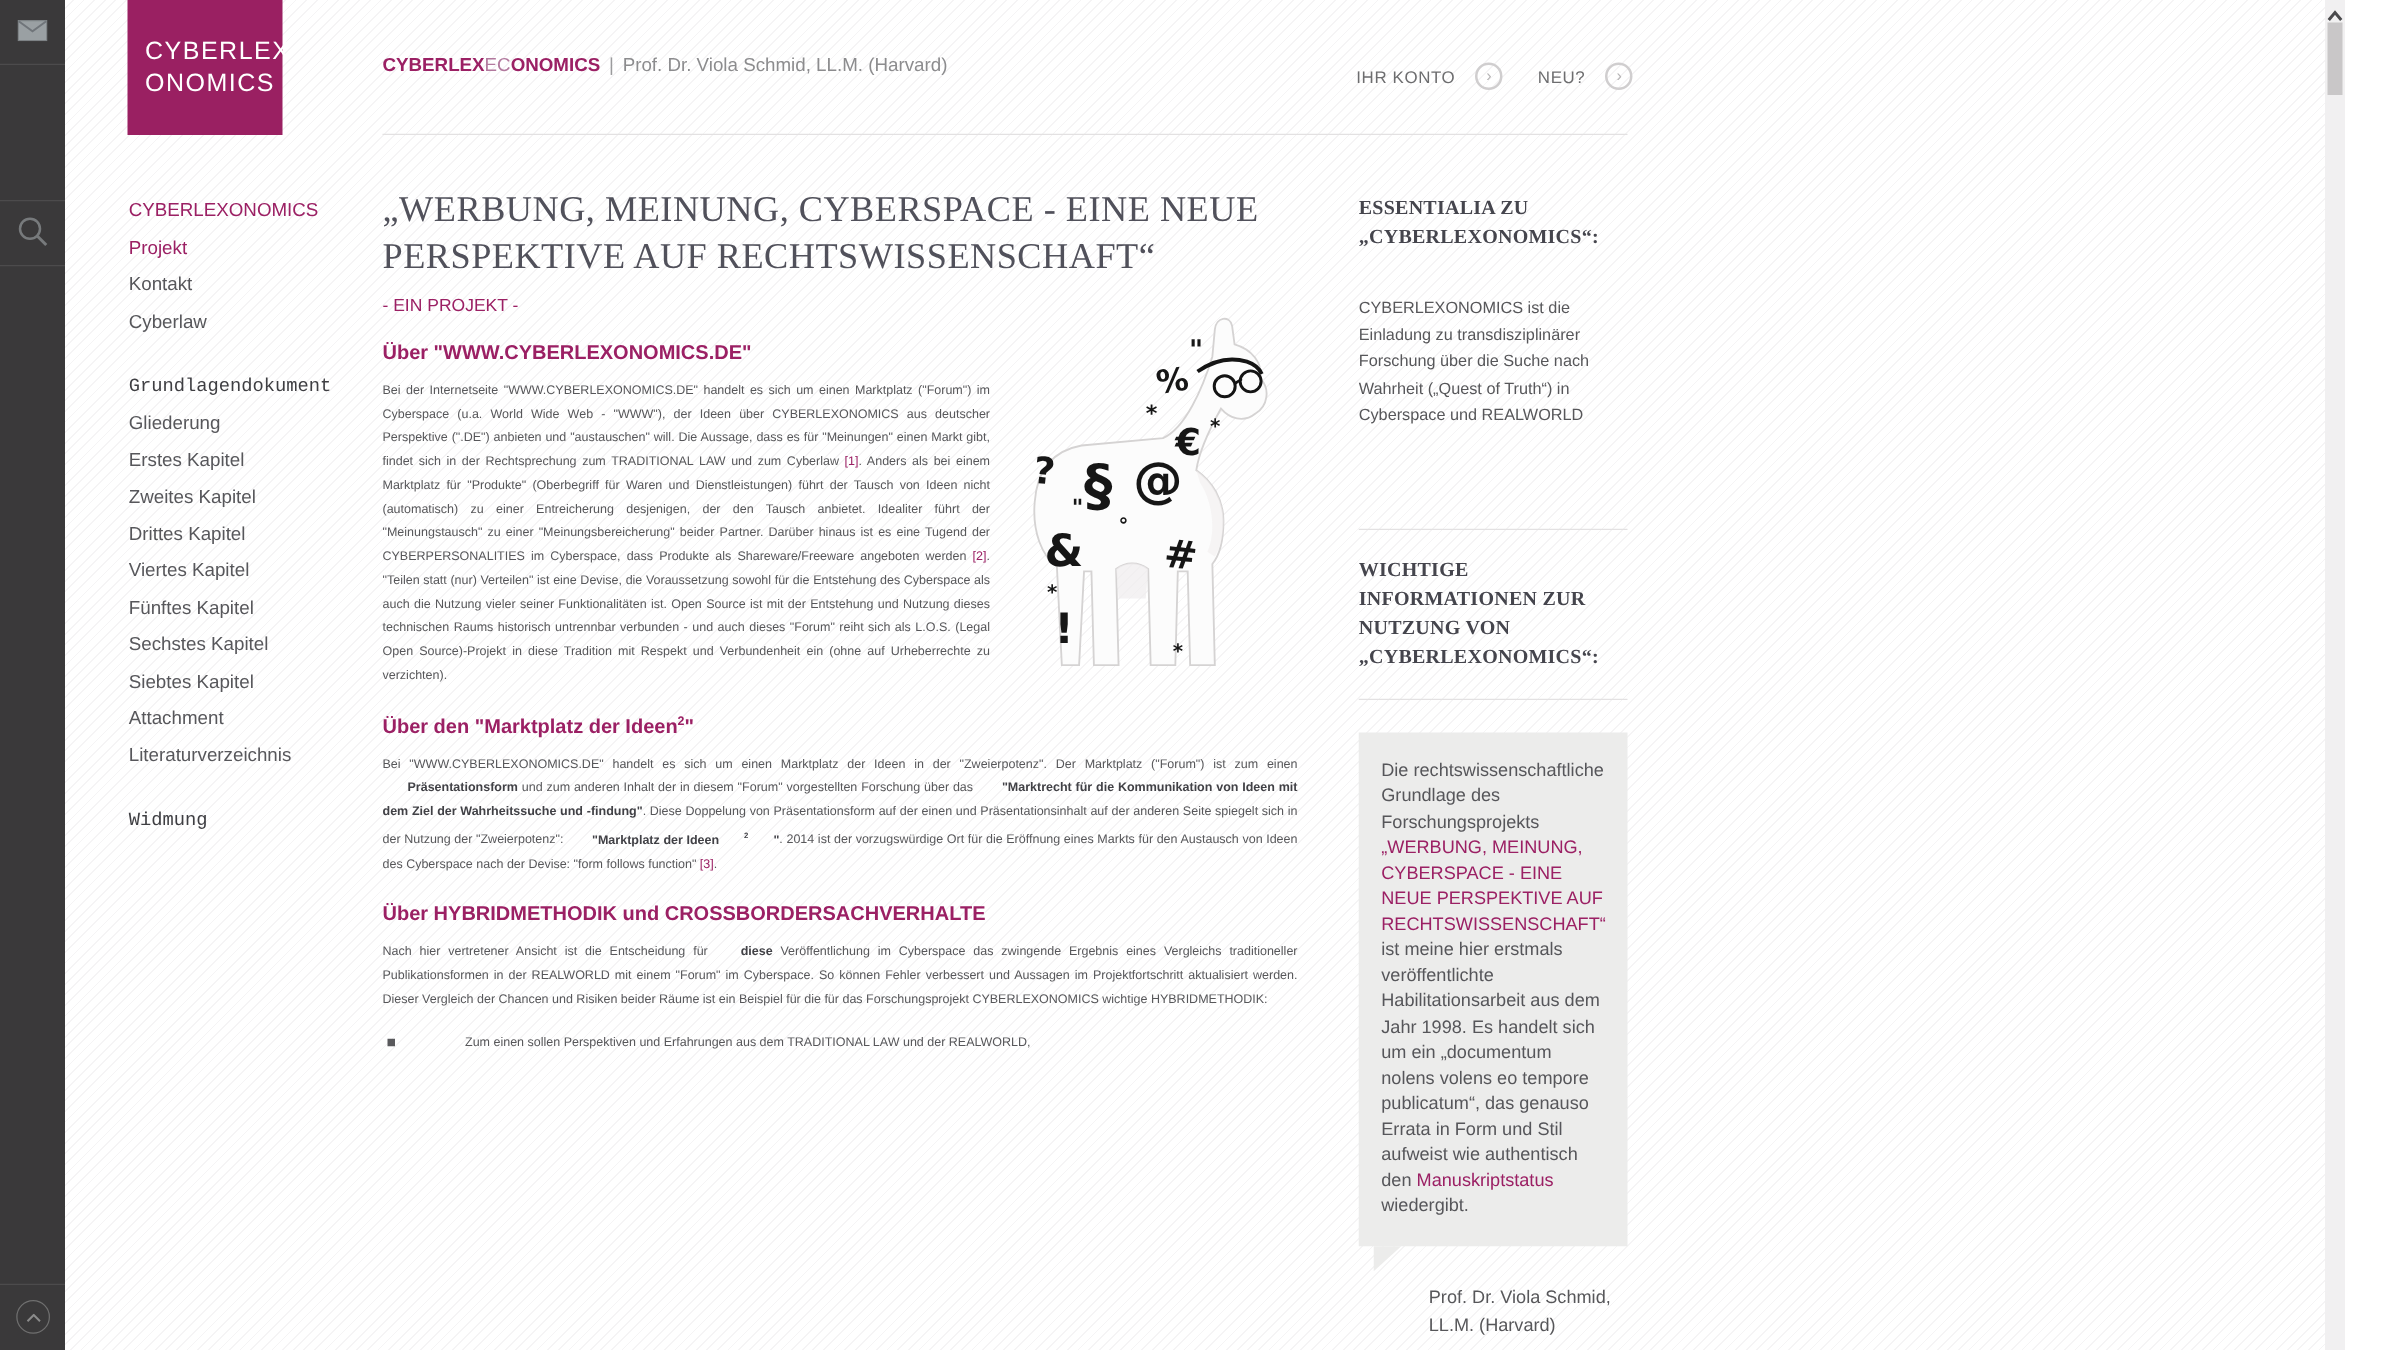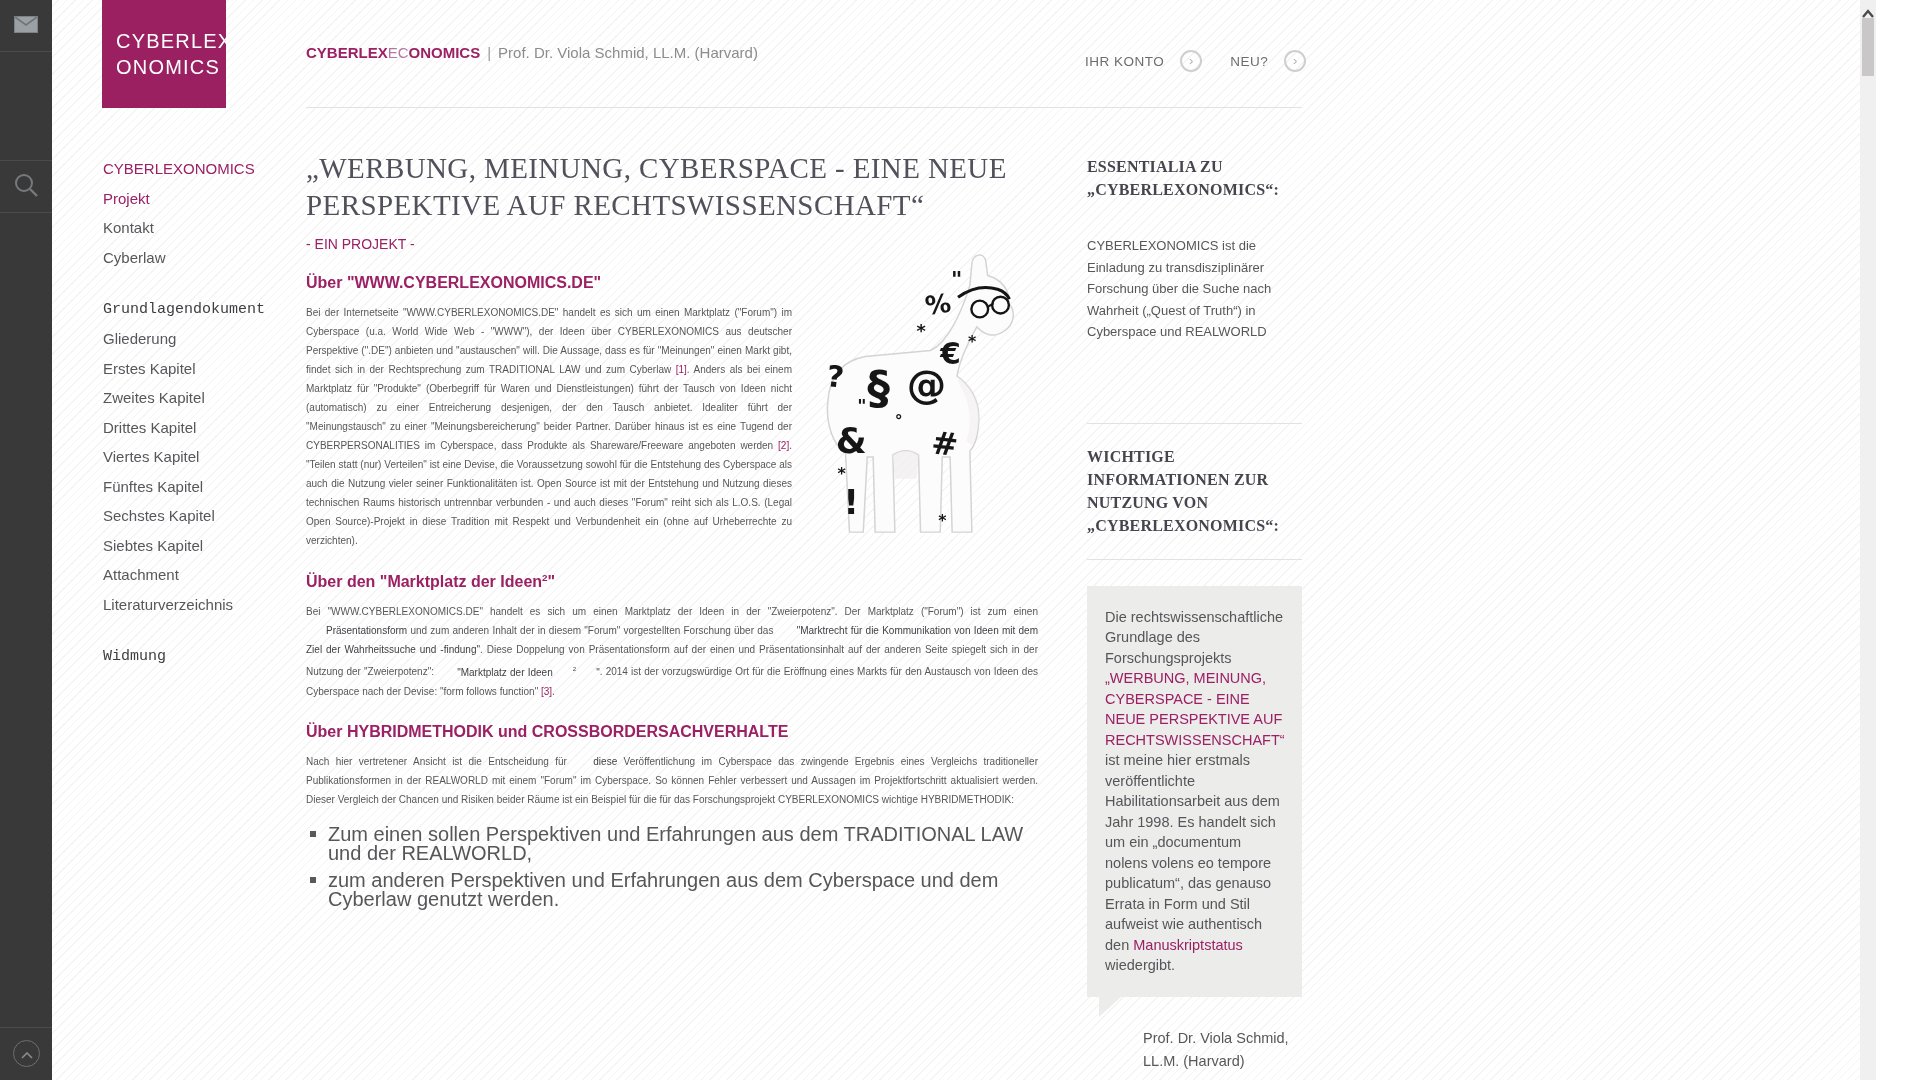--- a/index.html
+++ b/index.html
@@ -46,24 +46,24 @@
   .nav-item.header { color:#3e3e42;font-family:Liberation Mono, monospace; }
 
   
   .content { position:absolute; left:306px; top:150px; width:732px; }
   .content h1 { font-family:"Liberation Serif", serif; font-weight:400; font-size:29px; line-height:37px;
     color:#51515b; letter-spacing:0.4px; margin:0 0 12px; }
   .horse { float:right; width:230px; height:306px; margin:0 0 12px 16px; }
   .project-tag { color:#9b2064; font-size:14px; margin:0 0 4px; }
   .content h2 { color:#9b2064; font-size:16px; margin:22px 0 11px; font-weight:700; }
   .content p { font-size:10px; line-height:19px; color:#57575a; text-align:justify; margin:0 0 16px; }
-  .b { font-weight:400; color:#414146;padding-left:20px; }
+  .b { font-weight:700; color:#414146;padding-left:20px; }
   .lnk { color:#9b2064; cursor:pointer; }
   sup { font-size:0.62em; }
-  .bullet-row { display:flex; margin:0 0 8px; font-size:20px; line-height:19px; color:#57575a; padding-left:4px; }
+  .bullet-row { display:flex; margin:0 0 8px; font-size:10px; line-height:19px; color:#57575a; padding-left:4px;gap:44px; }
   .bullet-sq { flex:0 0 auto; width:6px; height:6px; background:#59595c; margin:6px 12px 0 0; }
 
   
   .infobar { position:absolute; left:1087px; top:0; width:215px; }
   .infobar h3 { font-family:"Liberation Serif", serif; font-size:16px; line-height:23px; color:#45454d;
     letter-spacing:0.2px; font-weight:700; }
   .h3-1 { margin-top:155px; }
   .aside-p { font-size:13px; line-height:21.5px; color:#57575a; margin-top:34px; }
   .aside-sep { height:1px; background:#e3e1e2; border:0; }
   .sep-1 { margin-top:80px; }
@@ -199,24 +199,20 @@
         <h2><span>Über "WWW.CYBERLEXONOMICS.DE"</span></h2>
         <p><span>Bei der Internetseite "WWW.CYBERLEXONOMICS.DE" handelt es sich um einen Marktplatz ("Forum") im Cyberspace (u.a. World Wide Web - "WWW"), der Ideen über CYBERLEXONOMICS aus deutscher Perspektive (".DE") anbieten und "austauschen" will. Die Aussage, dass es für "Meinungen" einen Markt gibt, findet sich in der Rechtsprechung zum TRADITIONAL LAW und zum Cyberlaw </span><span class="lnk">[1]</span><span>. Anders als bei einem Marktplatz für "Produkte" (Oberbegriff für Waren und Dienstleistungen) führt der Tausch von Ideen nicht (automatisch) zu einer Entreicherung desjenigen, der den Tausch anbietet. Idealiter führt der "Meinungstausch" zu einer "Meinungsbereicherung" beider Partner. Darüber hinaus ist es eine Tugend der CYBERPERSONALITIES im Cyberspace, dass Produkte als Shareware/Freeware angeboten werden </span><span class="lnk">[2]</span><span>. "Teilen statt (nur) Verteilen" ist eine Devise, die Voraussetzung sowohl für die Entstehung des Cyberspace als auch die Nutzung vieler seiner Funktionalitäten ist. Open Source ist mit der Entstehung und Nutzung dieses technischen Raums historisch untrennbar verbunden - und auch dieses "Forum" reiht sich als L.O.S. (Legal Open Source)-Projekt in diese Tradition mit Respekt und Verbundenheit ein (ohne auf Urheberrechte zu verzichten).</span></p>
         <h2><span>Über den "Marktplatz der Ideen</span><sup>2</sup><span>"</span></h2>
         <p><span>Bei "WWW.CYBERLEXONOMICS.DE" handelt es sich um einen Marktplatz der Ideen in der "Zweierpotenz". Der Marktplatz ("Forum") ist zum einen </span><span class="b">Präsentationsform</span><span> und zum anderen Inhalt der in diesem "Forum" vorgestellten Forschung über das </span><span class="b">"Marktrecht für die Kommunikation von Ideen mit dem Ziel der Wahrheitssuche und -findung"</span><span>. Diese Doppelung von Präsentationsform auf der einen und Präsentationsinhalt auf der anderen Seite spiegelt sich in der Nutzung der "Zweierpotenz": </span><span class="b">"Marktplatz der Ideen</span><sup class="b">2</sup><span class="b">"</span><span>. 2014 ist der vorzugswürdige Ort für die Eröffnung eines Markts für den Austausch von Ideen des Cyberspace nach der Devise: "form follows function" </span><span class="lnk">[3]</span><span>.</span></p>
         <h2><span>Über HYBRIDMETHODIK und CROSSBORDERSACHVERHALTE</span></h2>
         <p><span>Nach hier vertretener Ansicht ist die Entscheidung für </span><span class="b">diese</span><span> Veröffentlichung im Cyberspace das zwingende Ergebnis eines Vergleichs traditioneller Publikationsformen in der REALWORLD mit einem "Forum" im Cyberspace. So können Fehler verbessert und Aussagen im Projektfortschritt aktualisiert werden. Dieser Vergleich der Chancen und Risiken beider Räume ist ein Beispiel für die für das Forschungsprojekt CYBERLEXONOMICS wichtige HYBRIDMETHODIK:</span></p>
         <div class="bullet-row">
           <span class="bullet-sq"></span>
           <span>Zum einen sollen Perspektiven und Erfahrungen aus dem TRADITIONAL LAW und der REALWORLD,</span>
         </div>
-        <div class="bullet-row">
-          <span class="bullet-sq"></span>
-          <span>zum anderen Perspektiven und Erfahrungen aus dem Cyberspace und dem Cyberlaw genutzt werden.</span>
-        </div>
       </div>
   </main>
 
   <aside class="infobar">
     <h3 class="h3-1">ESSENTIALIA ZU „CYBERLEXONOMICS“:</h3>
     <p class="aside-p">CYBERLEXONOMICS ist die Einladung zu transdisziplinärer Forschung über die Suche nach Wahrheit („Quest of Truth“) in Cyberspace und REALWORLD</p>
     <hr class="aside-sep sep-1">
     <h3 class="h3-2">WICHTIGE INFORMATIONEN ZUR NUTZUNG VON „CYBERLEXONOMICS“:</h3>
     <hr class="aside-sep sep-2">
     <div class="quote-box"><span>Die rechtswissenschaftliche Grundlage des Forschungsprojekts </span><span class="lnk">„WERBUNG, MEINUNG, CYBERSPACE - EINE NEUE PERSPEKTIVE AUF RECHTSWISSENSCHAFT“</span><span> ist meine hier erstmals veröffentlichte Habilitationsarbeit  aus dem Jahr 1998. Es handelt sich um ein „documentum nolens volens eo tempore publicatum“, das genauso Errata in Form und Stil aufweist wie authentisch den </span><span class="lnk">Manuskriptstatus</span><span> wiedergibt.</span></div>

